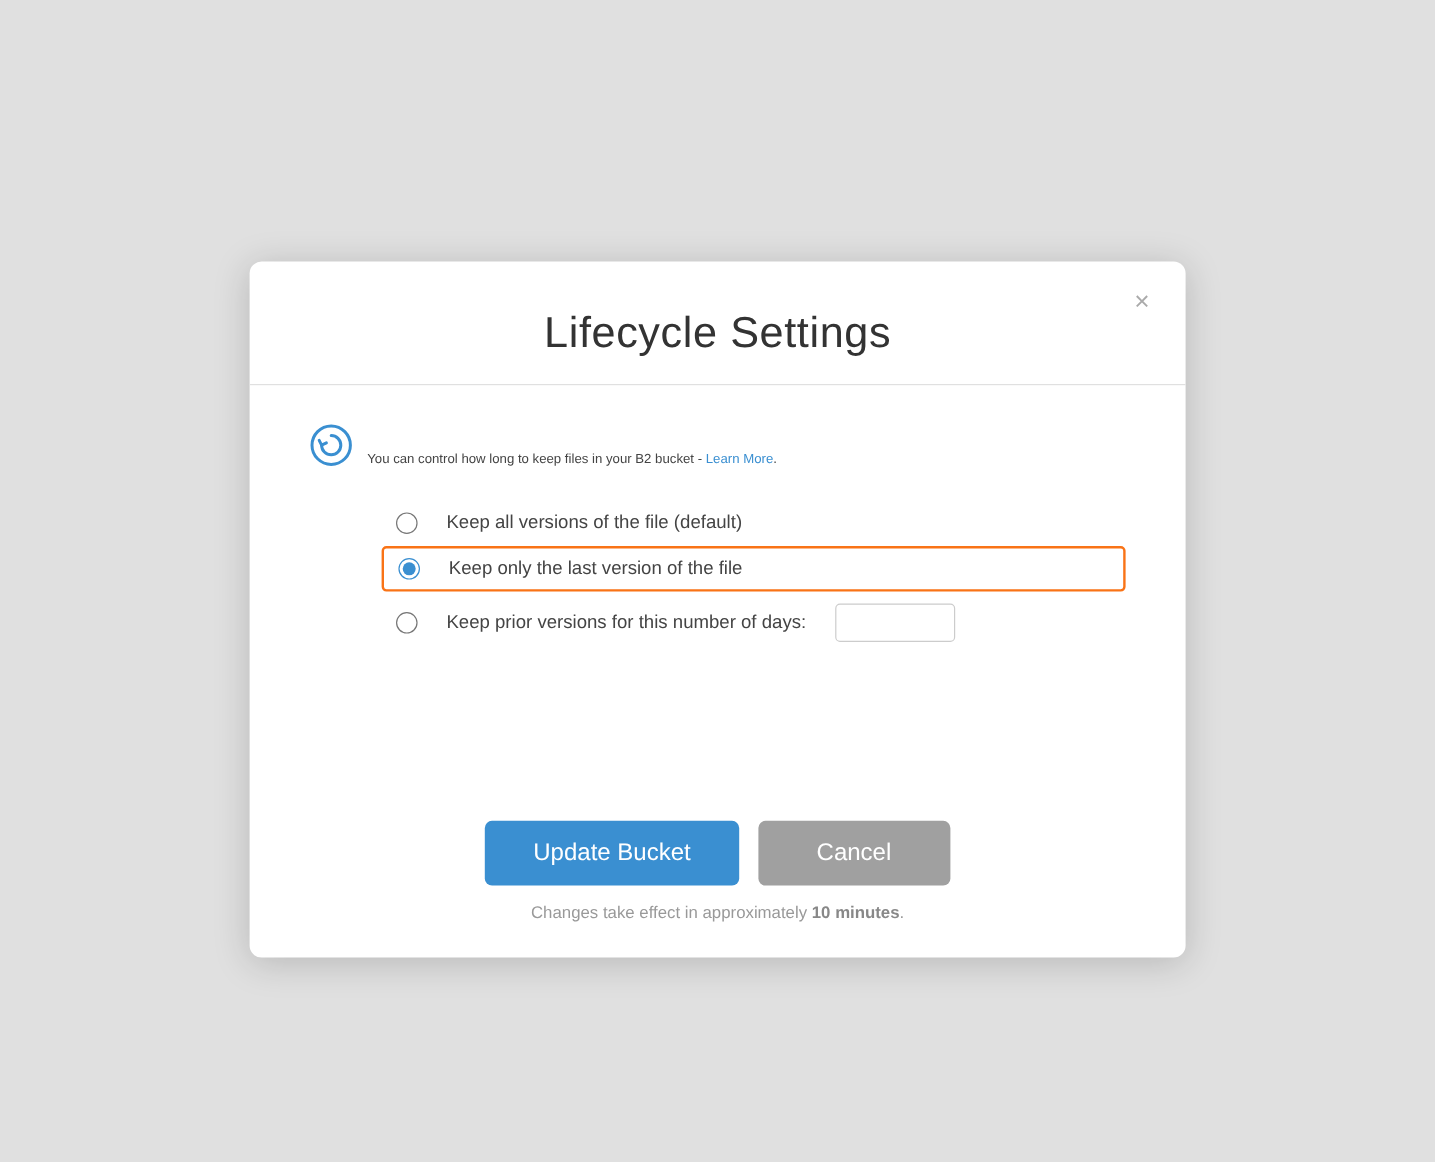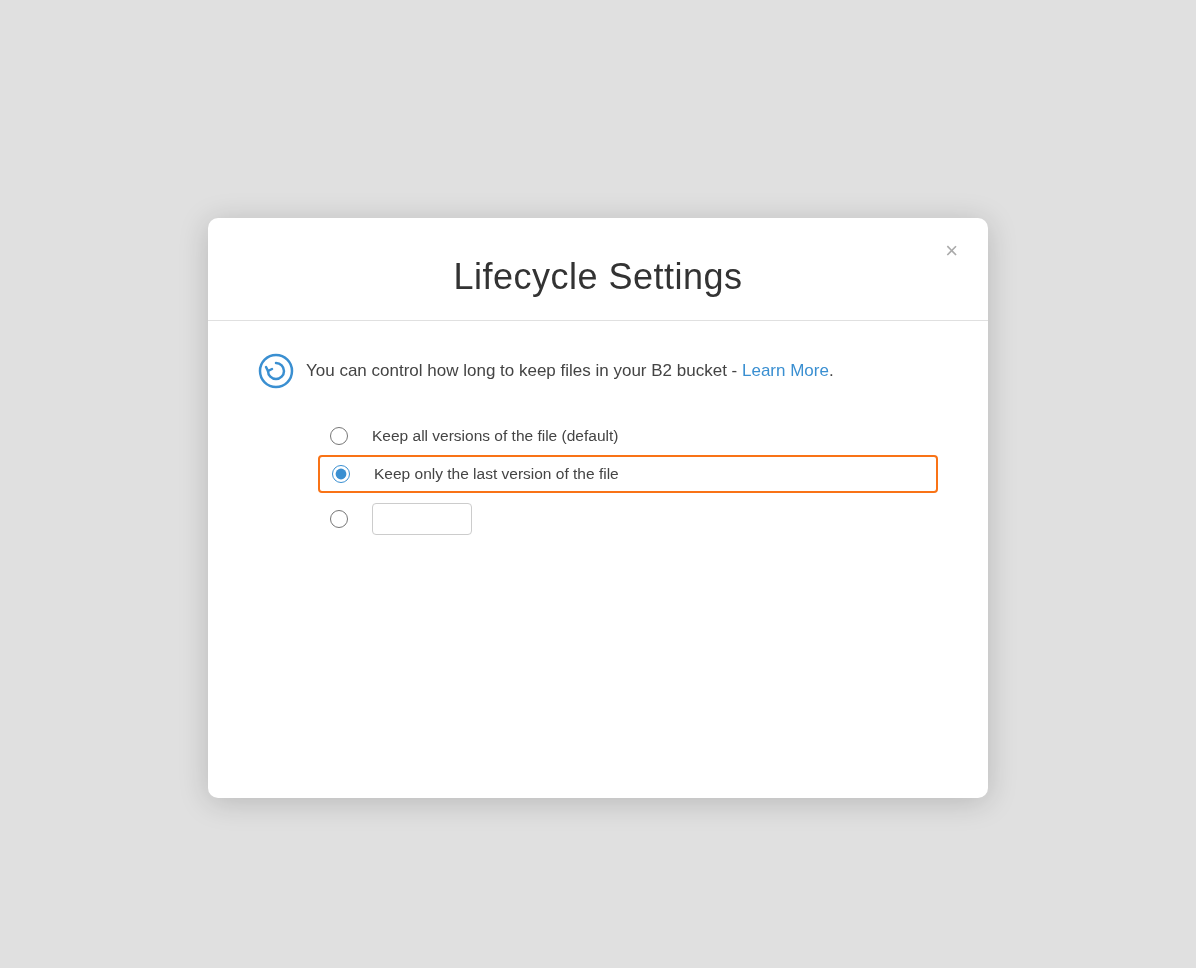--- a/index.html
+++ b/index.html
@@ -59,24 +59,24 @@
       margin: 0;
     }
 
     .modal-body {
       padding: 32px 50px 28px 50px;
       flex: 1;
     }
 
     .info-row {
       display: flex;
-      align-items: center;
+      align-items: flex-end;
       gap: 12px;
       margin-bottom: 28px;
-      font-size: 17px;
+      font-size: 11px;
       color: #444;
     }
 
     .lifecycle-icon {
       flex-shrink: 0;
       width: 36px;
       height: 36px;
     }
 
     .info-text a {
@@ -206,20 +206,30 @@
         <span>Keep all versions of the file (default)</span>
       </label>
 
       <label class="option-row selected-option">
         <input type="radio" name="lifecycle" class="radio-input" checked="" style="">
         <span>Keep only the last version of the file</span>
       </label>
 
       <label class="option-row">
         <input type="radio" name="lifecycle" class="radio-input" style="">
+        <span>Keep prior versions for this number of days:</span>
         <input type="number" class="days-input" value="" min="1" style="">
       </label>
 
 
     </div>
   </div>
 
+  <div class="modal-footer">
+    <div class="footer-buttons">
+      <button class="btn-update">Update Bucket</button>
+      <button class="btn-cancel">Cancel</button>
+    </div>
+    <p class="footer-note">
+      <span>Changes take effect in approximately </span><strong>10 minutes</strong><span>.</span>
+    </p>
+  </div>
 </div>
 
 </body></html>

